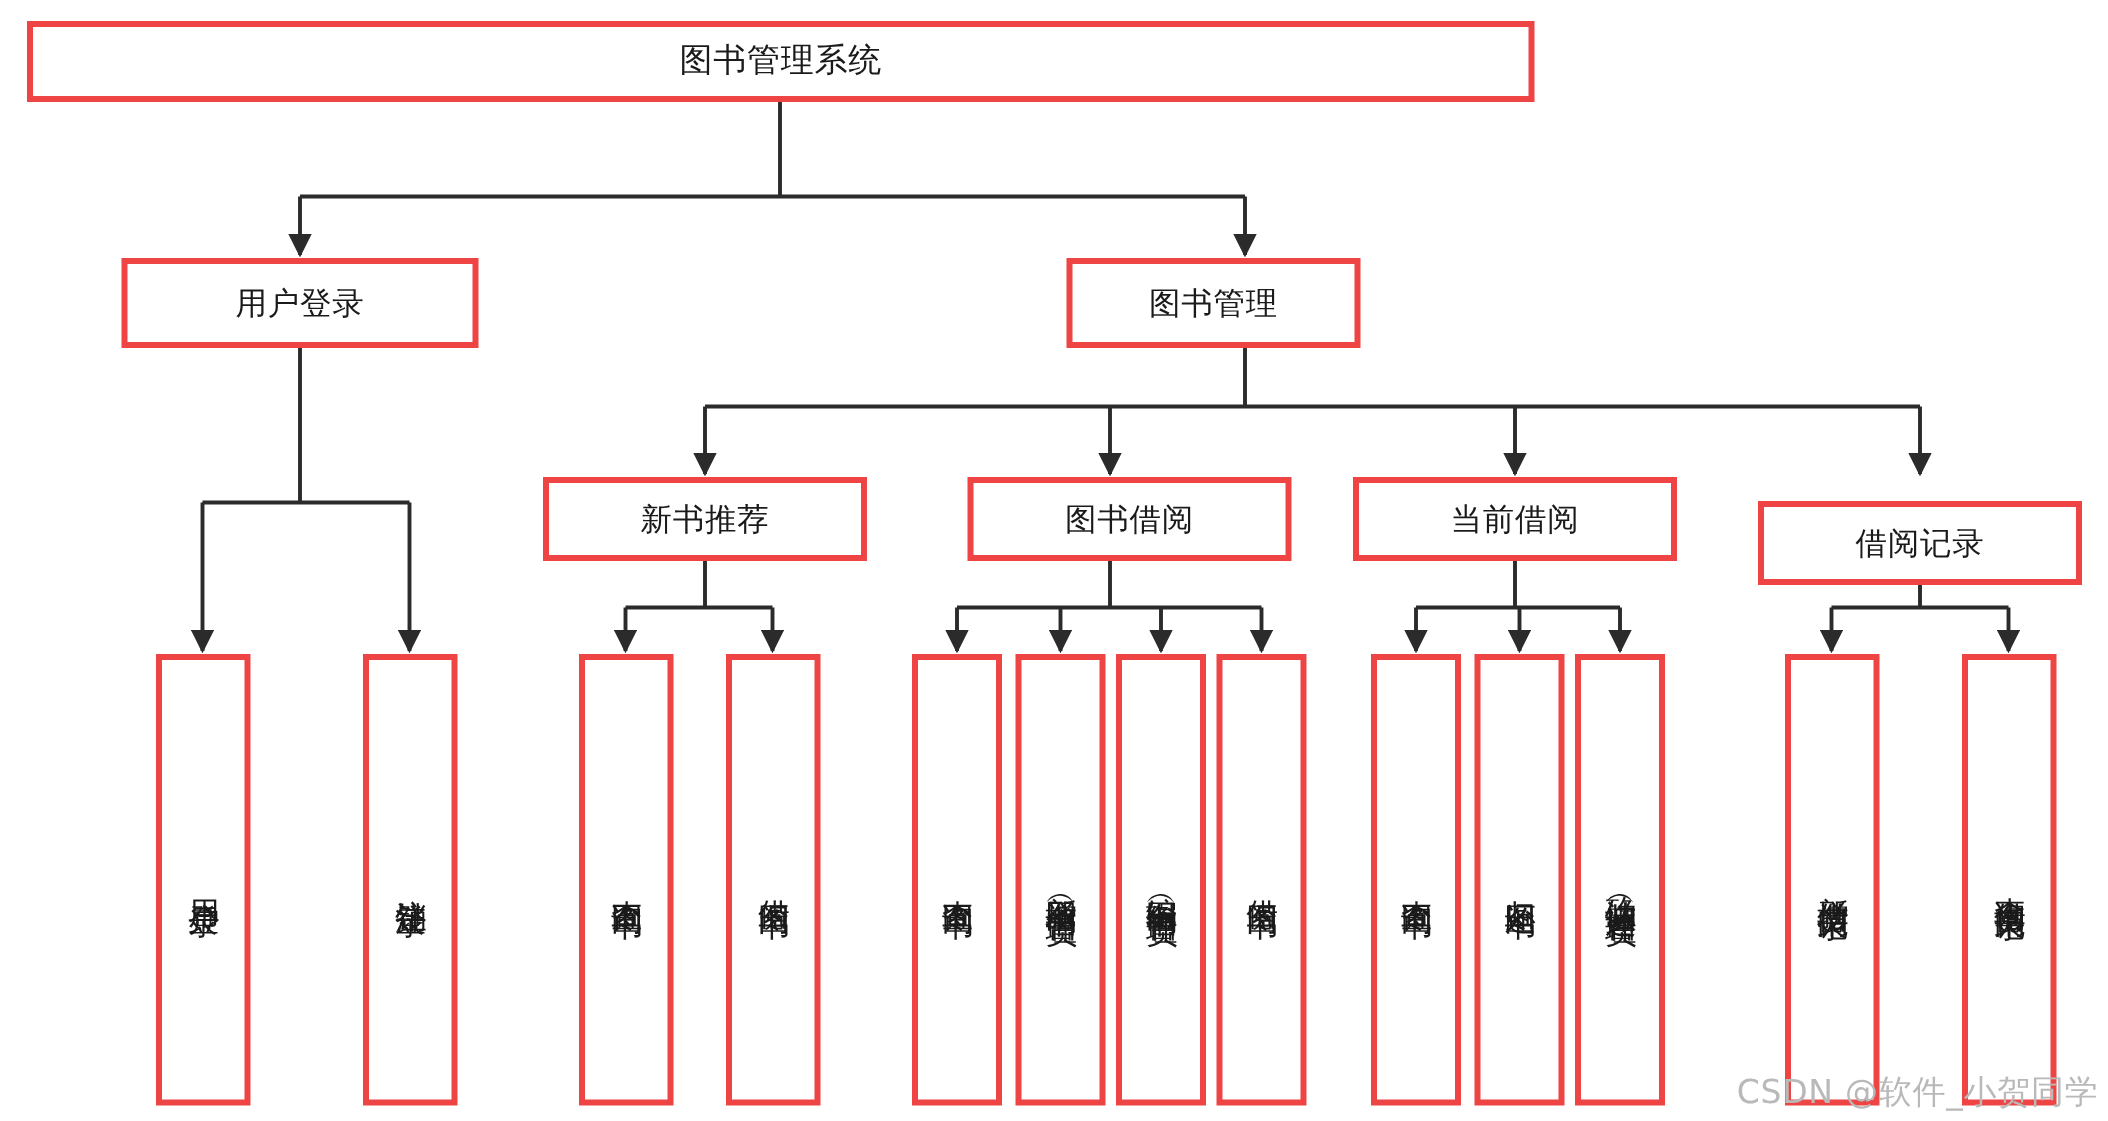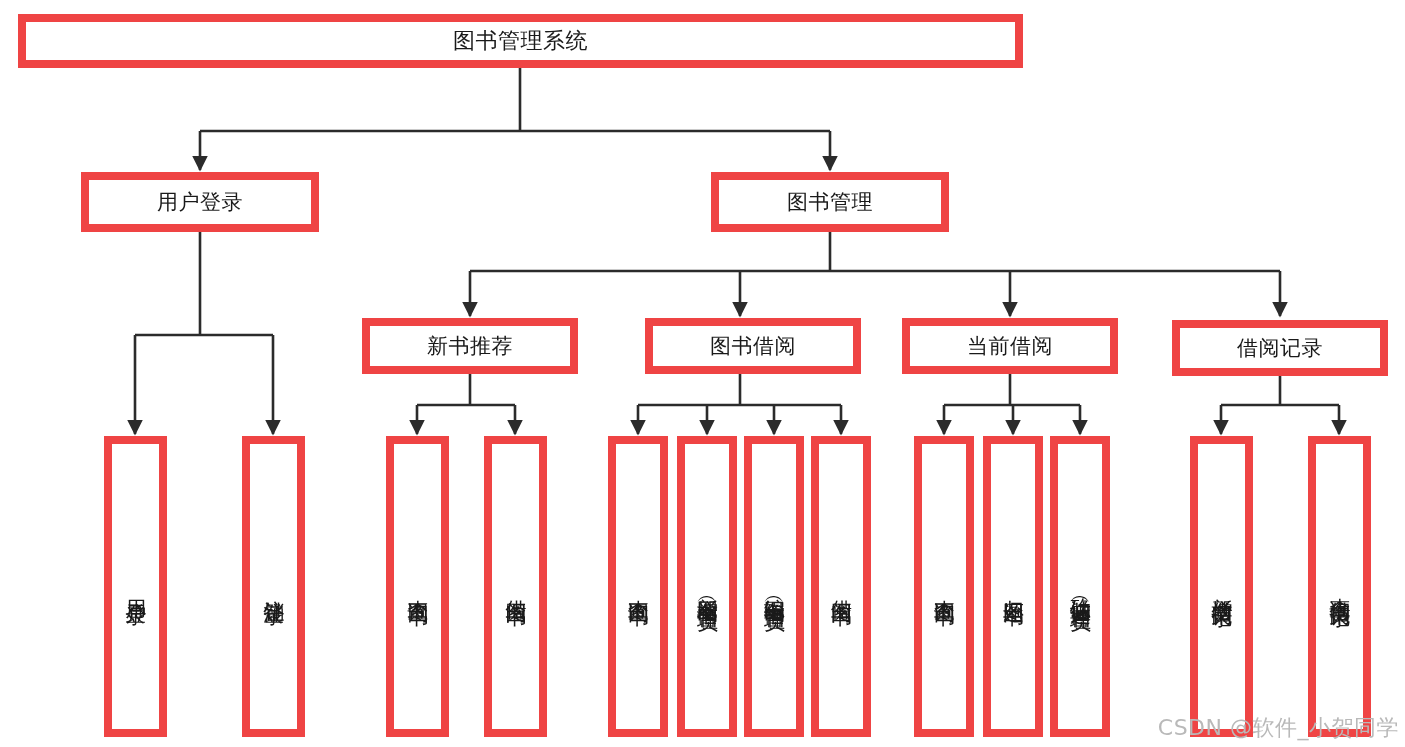--- a/index.html
+++ b/index.html
@@ -23,21 +23,21 @@
     left: 0;
     top: 0;
     width: 1405px;
     height: 747px;
     pointer-events: none;
   }
   .node {
     position: absolute;
     box-sizing: border-box;
     background: #ffffff;
-    border: 8px solid #ef4444;
+    border: 4px solid #ef4444;
     display: flex;
     align-items: center;
     justify-content: center;
     color: #1a1a1a;
     z-index: 2;
   }
   .node .label {
     display: block;
     text-align: center;
     line-height: 1.18;
@@ -136,34 +136,34 @@
     </g>
   </svg>
 
   <div class="node horiz root" style="left:18px; top:14px; width:1005px; height:54px;">
     <span class="label">图书管理系统</span>
   </div>
 
   <div class="node horiz" style="left:81px; top:172px; width:238px; height:60px;">
     <span class="label">用户登录</span>
   </div>
-  <div class="node horiz" style="left:711px; top:172px; width:238px; height:60px;">
+  <div class="node horiz" style="left:711px; top:172px; width:196px; height:60px;">
     <span class="label">图书管理</span>
   </div>
 
   <div class="node horiz" style="left:362px; top:318px; width:216px; height:56px;">
     <span class="label">新书推荐</span>
   </div>
   <div class="node horiz" style="left:632px; top:318px; width:216px; height:56px;margin-left:13px;">
     <span class="label">图书借阅</span>
   </div>
   <div class="node horiz" style="left:902px; top:318px; width:216px; height:56px;">
     <span class="label">当前借阅</span>
   </div>
-  <div class="node horiz" style="left:1172px; top:320px; width:216px; height:56px;">
+  <div class="node horiz" style="left:1172px; top:334px; width:216px; height:56px;">
     <span class="label">借阅记录</span>
   </div>
 
   <div class="node vert centered" style="left:104px; top:436px; width:63px; height:301px;">
     <span class="label">用户登录</span>
   </div>
   <div class="node vert centered" style="left:242px; top:436px; width:63px; height:301px;">
     <span class="label">注销登录</span>
   </div>
 

